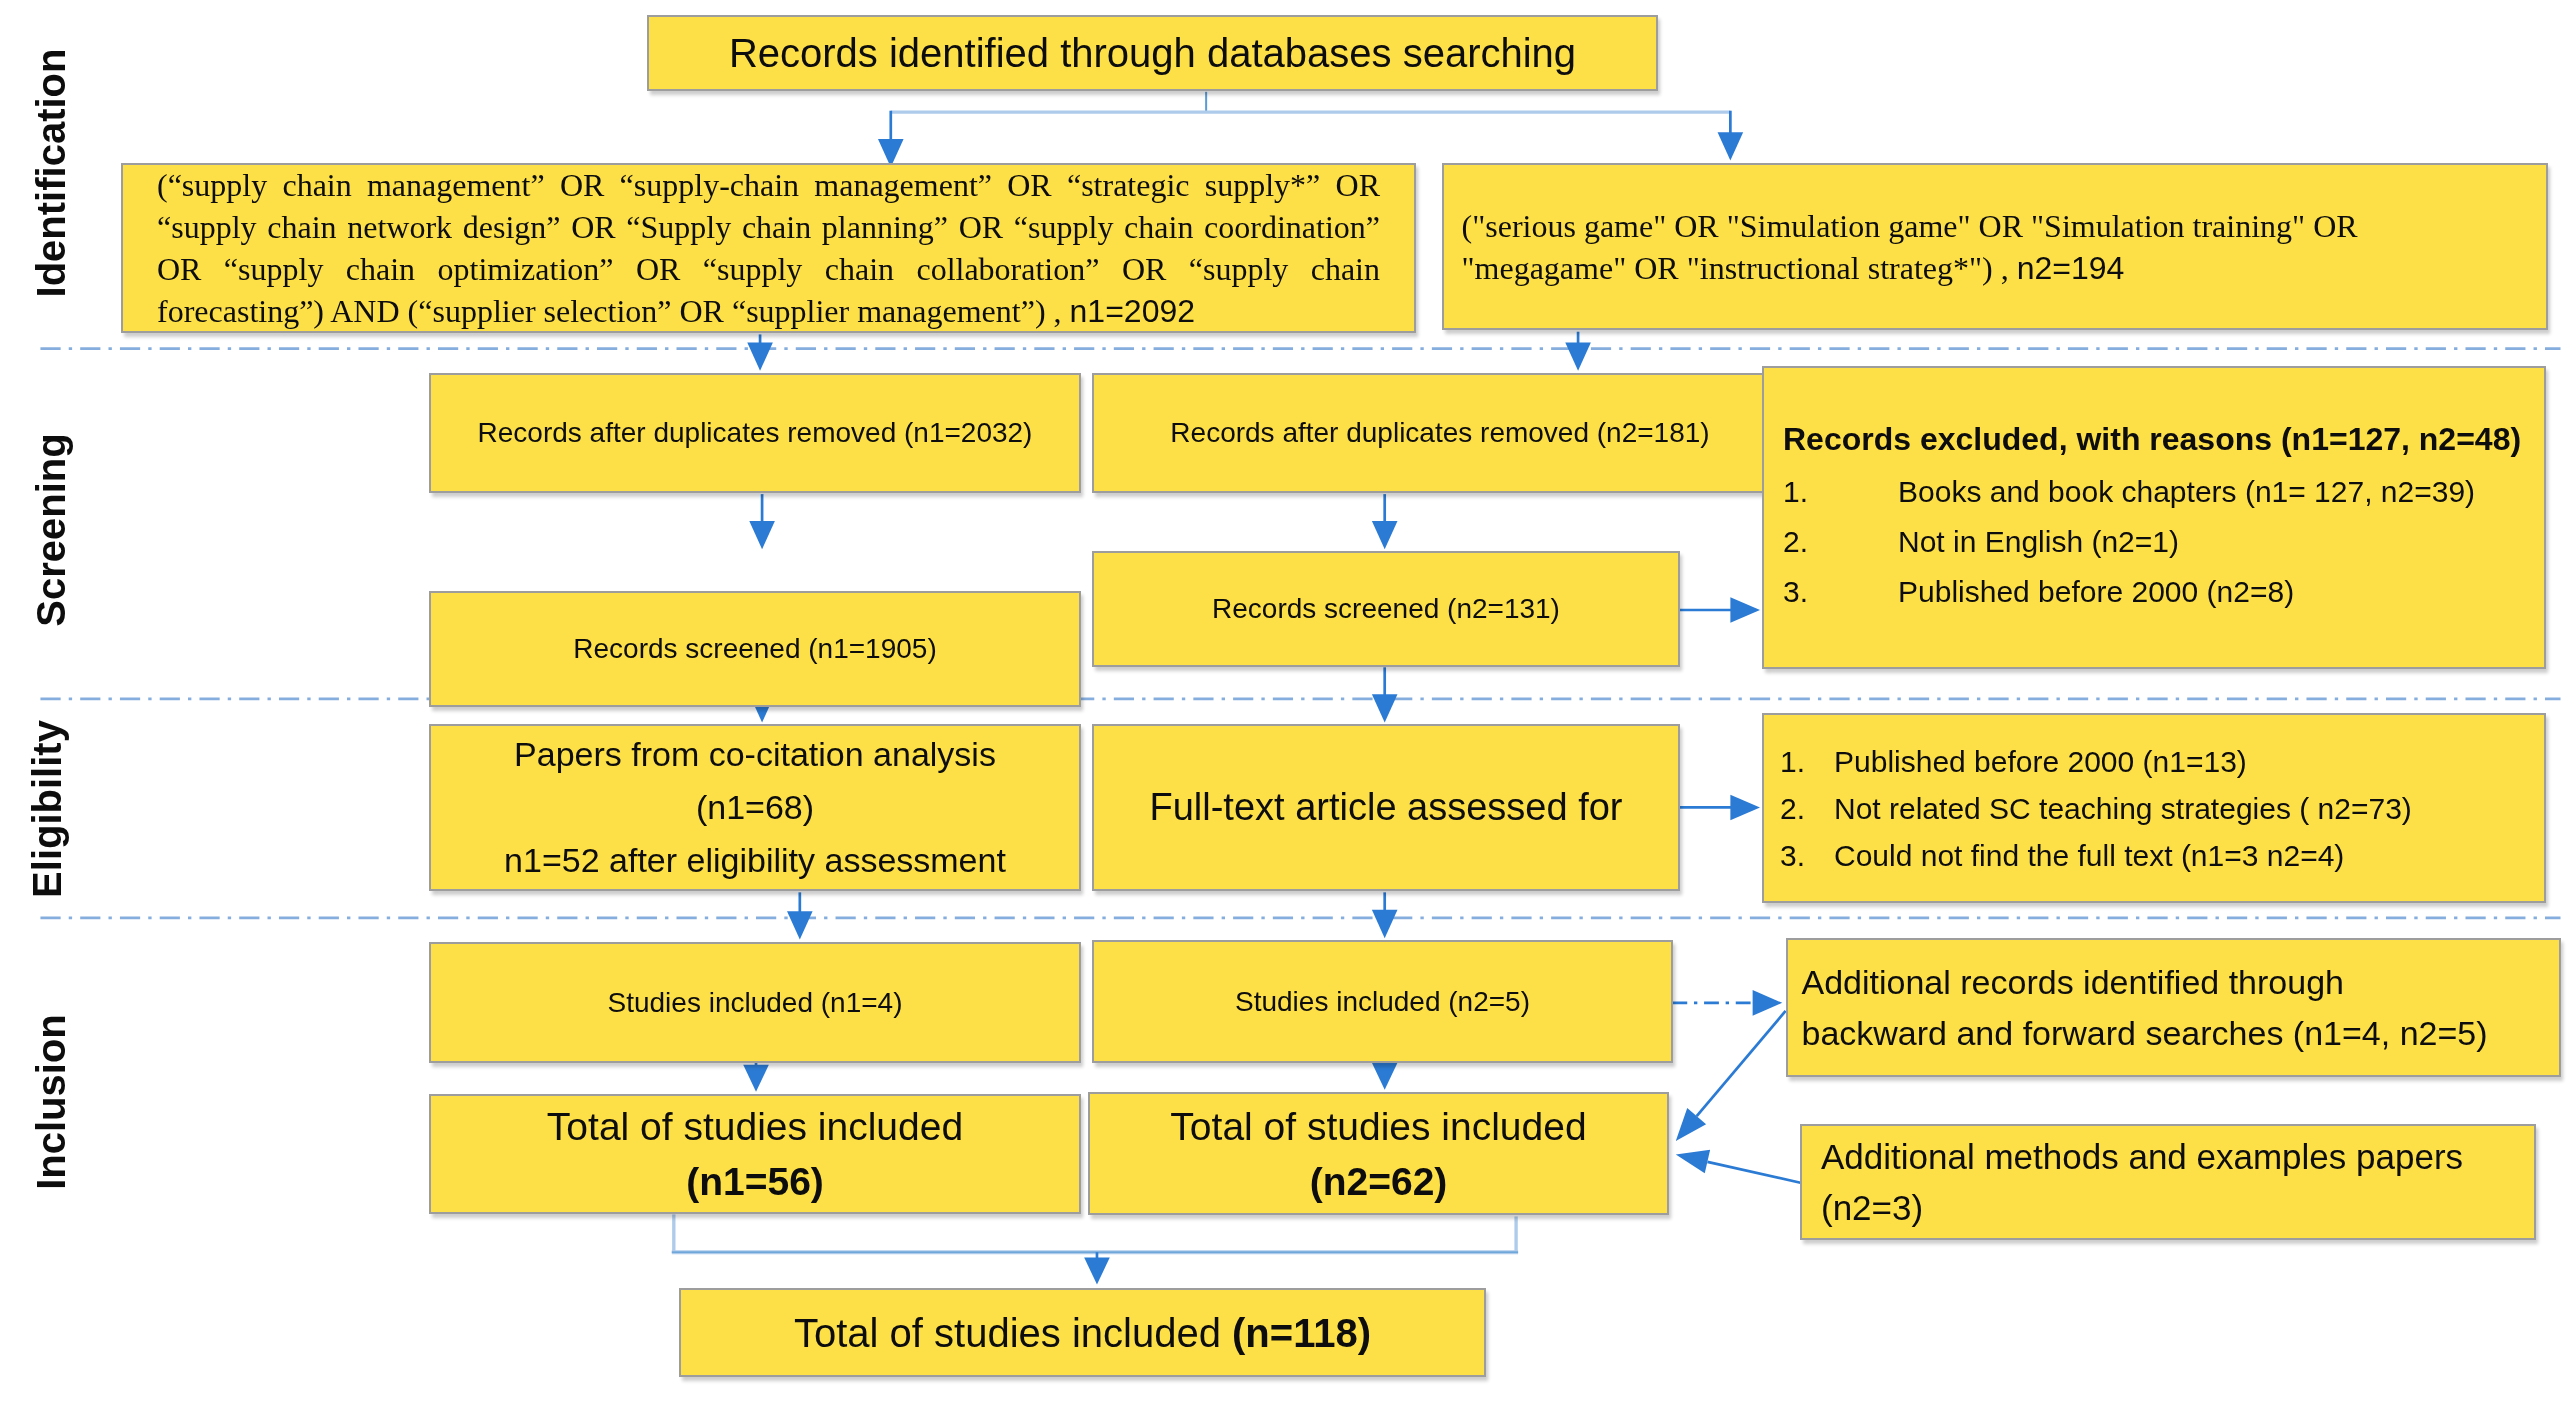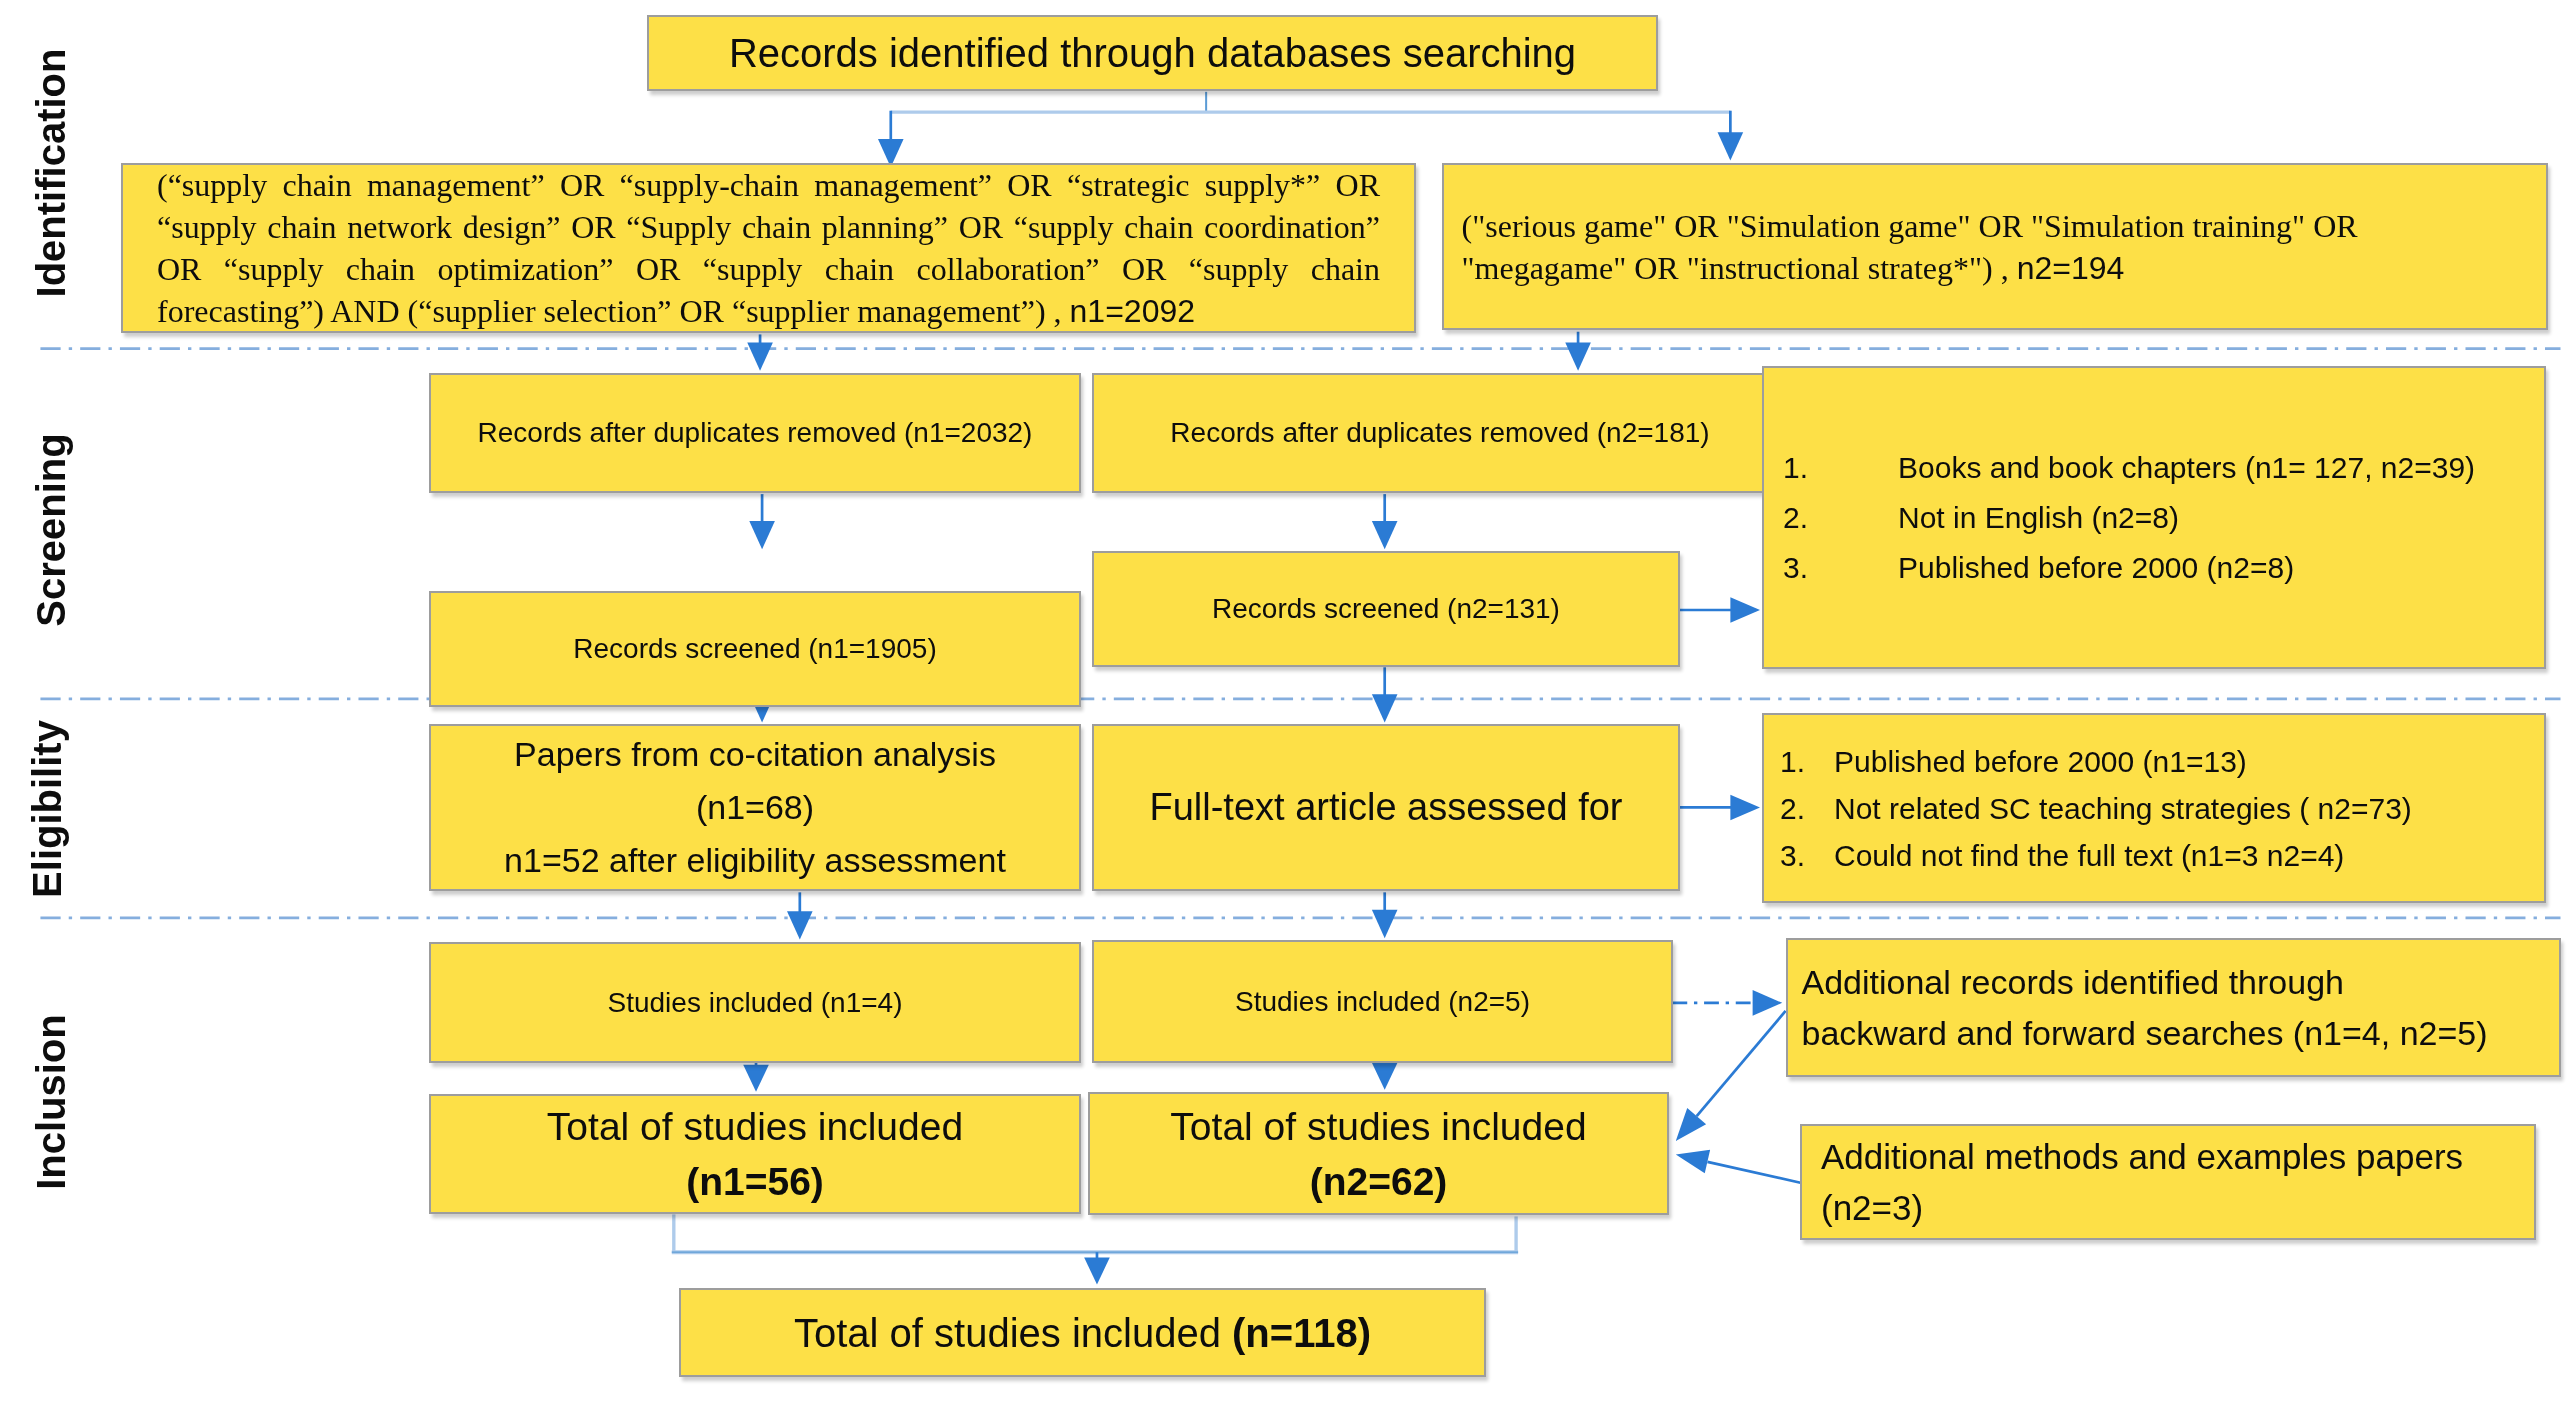--- a/index.html
+++ b/index.html
@@ -158,23 +158,24 @@
 </div>
 
 <div class="box t58" style="left:429px;top:551px;width:652px;height:116px;margin-top:40px;">
   <div>Records screened (n1=1905)</div>
 </div>
 <div class="box t58" style="left:1092px;top:551px;width:588px;height:116px;">
   <div>Records screened (n2=131)</div>
 </div>
 
 <div class="box left" style="left:1762px;top:366px;width:784px;height:303px;padding:0 19px;justify-content:center;">
+  <div class="ex-title">Records excluded, with reasons (n1=127, n2=48)</div>
   <ol class="ex-list wide-gap">
     <li>Books and book chapters (n1= 127, n2=39)</li>
-    <li>Not in English (n2=8)</li>
+    <li>Not in English (n2=1)</li>
     <li>Published before 2000 (n2=8)</li>
   </ol>
 </div>
 
 <div class="box t50" style="left:429px;top:724px;width:652px;height:167px;">
   <div>Papers from co-citation analysis</div>
   <div>(n1=68)</div>
   <div>n1=52 after eligibility assessment</div>
 </div>
 <div class="box t56" style="left:1092px;top:724px;width:588px;height:167px;">

